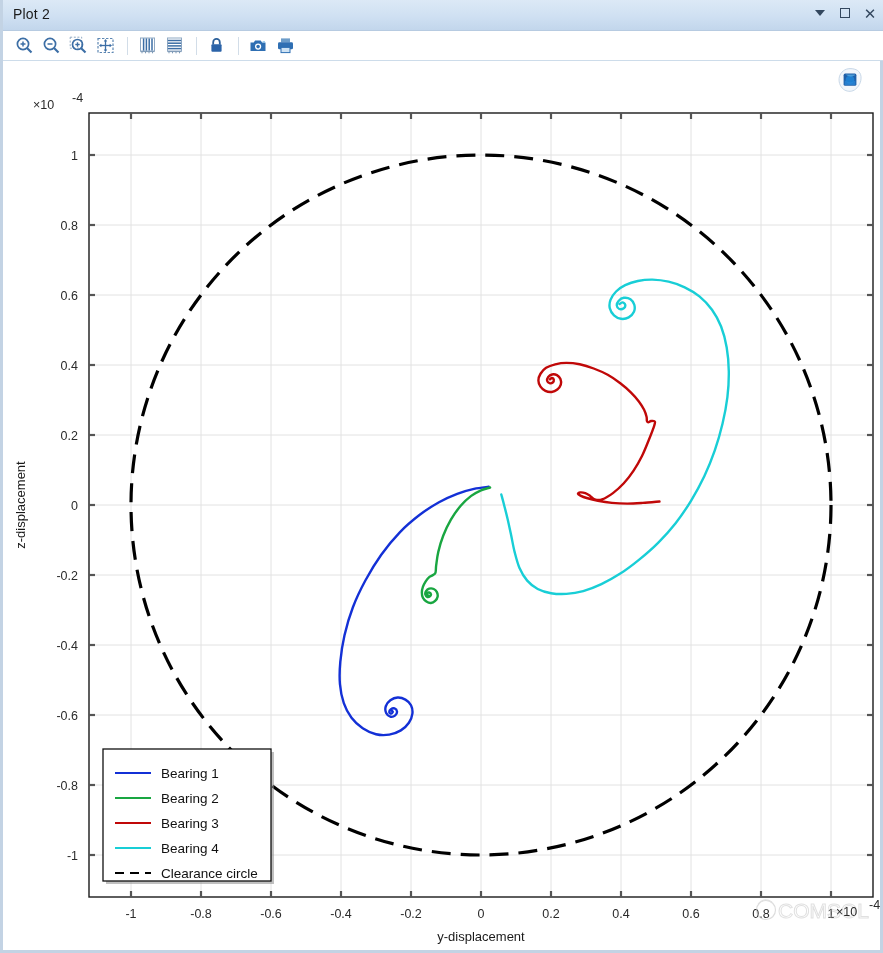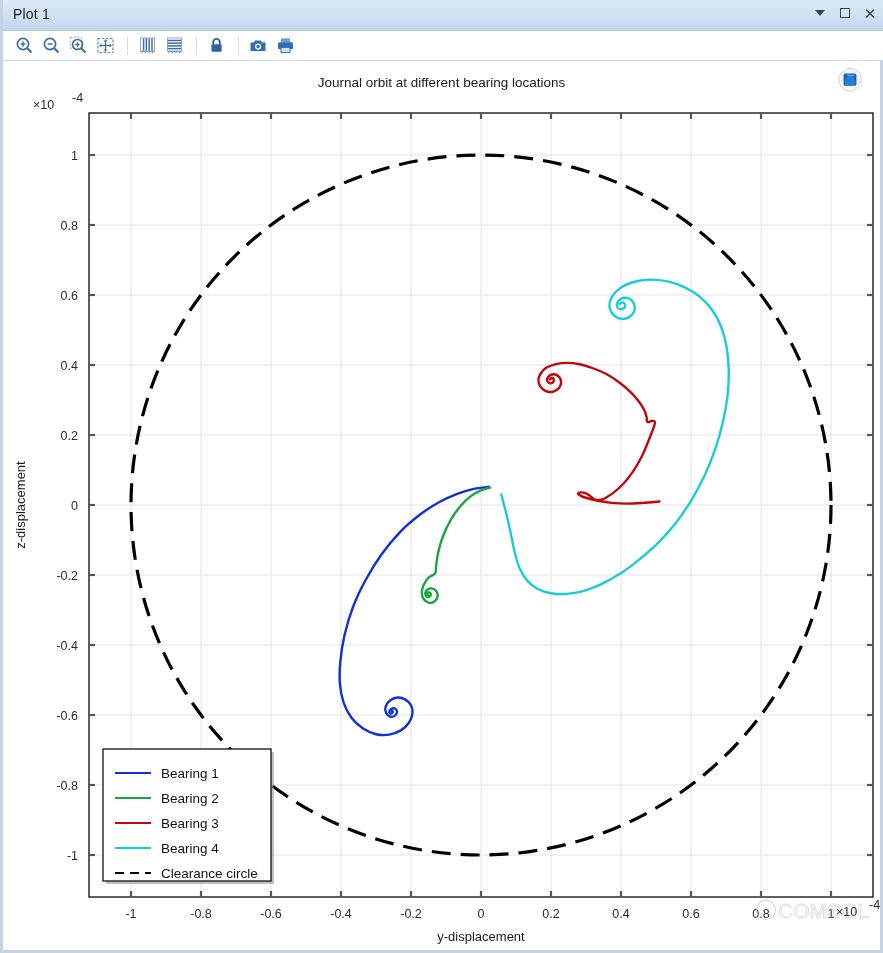--- a/index.html
+++ b/index.html
@@ -115,21 +115,21 @@
     fill: none; stroke: #bdbdbd; stroke-width: 1;
     opacity: .85;
   }
 </style>
 </head>
 <body>
 
 <div class="window">
 
   <div class="titlebar">
-    <div class="title-text">Plot 1</div>
+    <div class="title-text">Plot 2</div>
     <div class="win-ctrls">
       <div class="ctl">
           <div class="caret-dn"></div>
         </div>
       <div class="ctl">
           <div class="sq"></div>
         </div>
       <div class="ctl">
           <span class="xmark">✕</span>
         </div>
@@ -234,21 +234,20 @@
         <rect x="5" y="2.4" width="9" height="4" fill="#6c9cc9"></rect>
         <rect x="2" y="6.3" width="15" height="7" rx="1.4" fill="#2f6fb3"></rect>
         <rect x="5" y="11.4" width="9" height="5.2" fill="#cfe3f4" stroke="#2f6fb3" stroke-width="1"></rect>
       </svg>
     </div>
 
   </div>
 
   <div class="plotarea">
 
-    <div class="plot-title">Journal orbit at different bearing locations</div>
 
     <div class="comsol-badge">
       <svg width="26" height="26" viewBox="0 0 26 26">
         <path d="M13 1.6 C19 1.6 23.4 4 24 9.6 C24.6 15.4 21.2 20.6 17.4 23 C14 25.1 9.4 24.6 6.4 22.2 C2.8 19.3 1.3 14.2 2.4 9.8 C3.5 5.3 7.8 1.6 13 1.6 Z" fill="#f2f6fb" stroke="#c8d8e8" stroke-width="1"></path>
         <rect x="6.6" y="6.6" width="12.8" height="12.2" rx="1.6" fill="#1f5fa8"></rect>
         <ellipse cx="13" cy="12.7" rx="4.4" ry="4.2" fill="#1f7fd0"></ellipse>
         <path d="M7.6 18 L18.4 18 L18.4 13.5 Q13 17.2 7.6 13.2 Z" fill="#2a87d8" opacity="0.75"></path>
         <path d="M8.4 7.4 Q13 11.2 18 8.2 L18 7.4 Z" fill="#5fb4e8" opacity="0.7"></path>
       </svg>
     </div>

